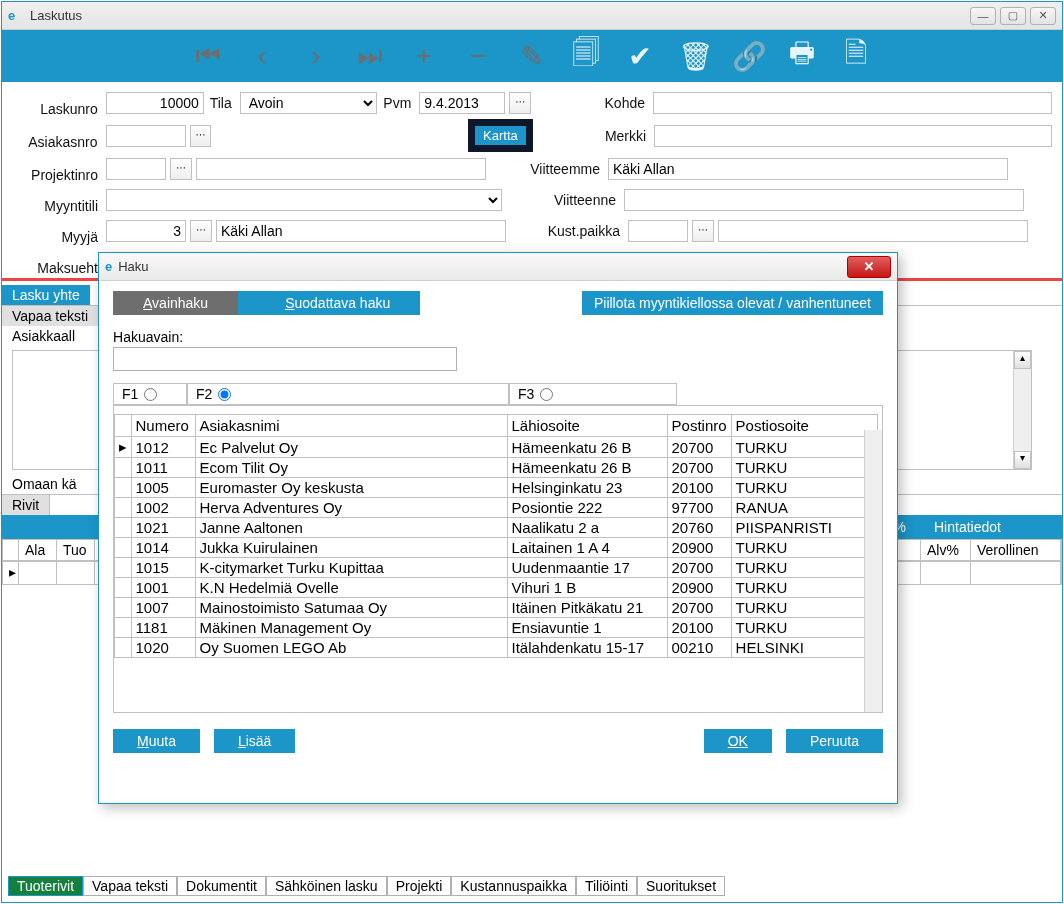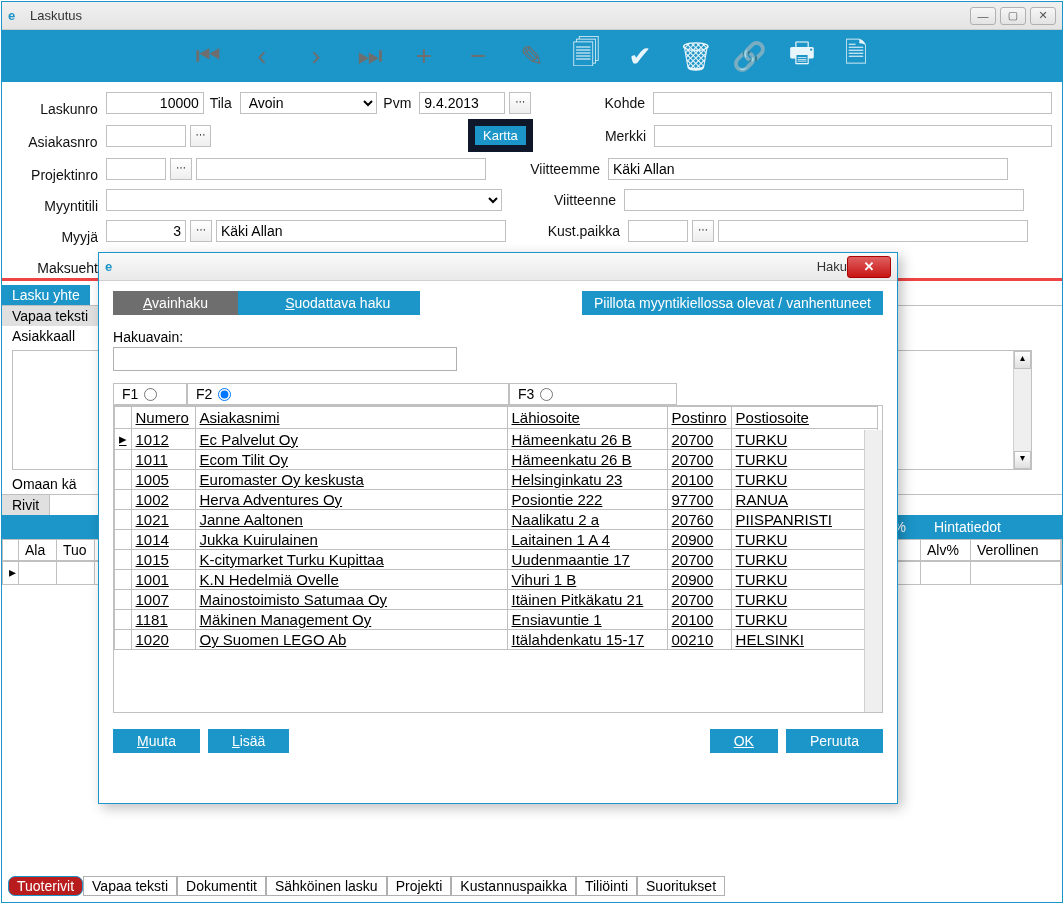--- a/index.html
+++ b/index.html
@@ -142,42 +142,41 @@
     display: flex;
     font-size: 14px;
   }
   .bottom-tabs div {
     border: 1px solid #b0b0b0;
     padding: 1px 8px;
     background: #fff;
     cursor: pointer;
   }
   .bottom-tabs div.active {
-    background: #b91c1c;
+    background: #15803d;
     color: #fff;
     border-color: #1c95c8;
-    border-radius: 7px;
   }
   
   .dialog {
     position: absolute;
     left: 96px; top: 250px;
     width: 800px; height: 552px;
     border: 1px solid #1c95c8;
     background: #fff;
     box-shadow: 4px 4px 12px rgba(0,0,0,0.25);
   }
   .dlg-titlebar {
     height: 28px;
     background: linear-gradient(#fafafa,#e9e9e9);
     border-bottom: 1px solid #d0d0d0;
     display:flex; align-items:center; padding: 0 6px;
   }
   .dlg-titlebar .dlg-title-icon { color:#1c95c8; font-weight:bold; margin-right:6px;}
-  .dlg-titlebar .dlg-title-text { flex:1; font-size:13px; color:#333;text-align:right;}
+  .dlg-titlebar .dlg-title-text { flex:1; font-size:13px; color:#333;}
   .dlg-close {
     width: 44px; height: 22px;
     background: linear-gradient(#e06060,#c81414);
     border: 1px solid #a00;
     border-radius: 3px;
     color:#fff; font-weight:bold;
     display:flex; align-items:center; justify-content:center;
     cursor:pointer;
   }
   .dlg-body { padding: 10px 14px; }
@@ -202,23 +201,22 @@
     width: 344px; height: 24px;
     border: 1px solid #b0b0b0; padding: 2px 4px;
     font-size: 14px;
     margin-top: 2px;
   }
   .col-radio {
     display:flex; align-items:center; gap:6px;
     border:1px solid #c0c0c0; padding: 2px 8px; font-size:14px;
   }
   .dlg-table {
-    width: 764px; border-collapse: collapse; margin-top: 0;
+    width: 764px; border-collapse: collapse; margin-top: 8px;
     font-size: 15px;
-    text-decoration: underline;
   }
   .dlg-table-wrap {
     border:1px solid #c0c0c0; height: 308px; overflow:hidden;
     position:relative; margin-top:0;
   }
   .dlg-table th {
     background: #fff; border:1px solid #c0c0c0; padding: 2px 4px;
     text-align:left; font-weight:normal; font-size:15px;
   }
   .dlg-table td {
@@ -226,21 +224,21 @@
   }
   .dlg-table tr td:first-child {
     width: 60px;
   }
   .row-marker { width: 10px !important; border-right:none; }
   .dlg-table-scroll {
     position:absolute; right:0; top:24px; bottom:0; width:18px;
     background:#efefef; border-left:1px solid #d0d0d0;
   }
   .dlg-btnbar {
-    display:flex; gap: 8px; margin-top: 16px;
+    display:flex; gap: 14px; margin-top: 16px;
     align-items:center;
   }
   .dlg-btn {
     background:#1c95c8; color:#fff; border:none;
     padding: 4px 24px; font-size:14px; cursor:pointer;
   }
   .dlg-btn .u { text-decoration: underline; }
   .sub-table-hdr {
     display:flex; background:#fff; font-size:14px; border:1px solid #c0c0c0;
   }

